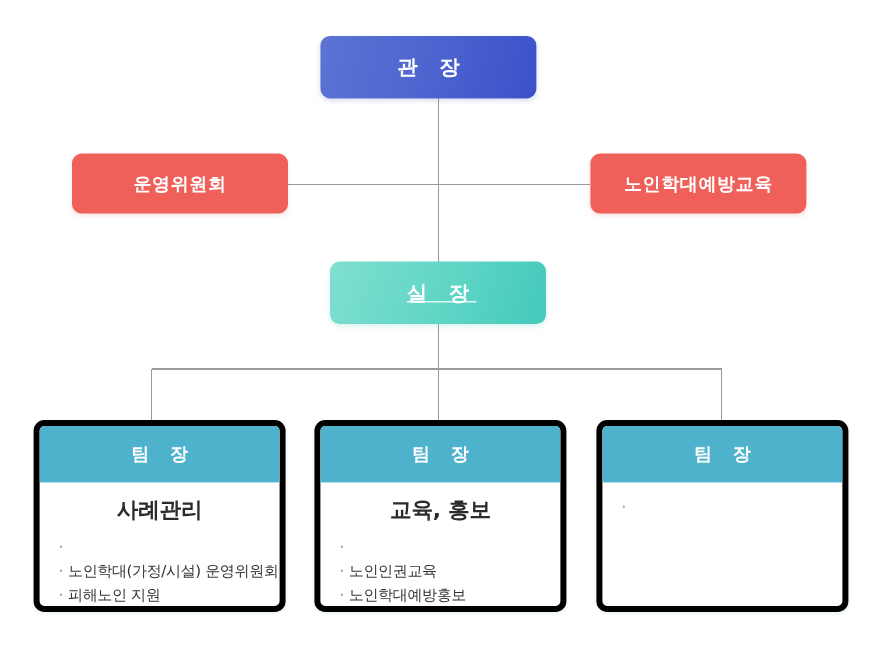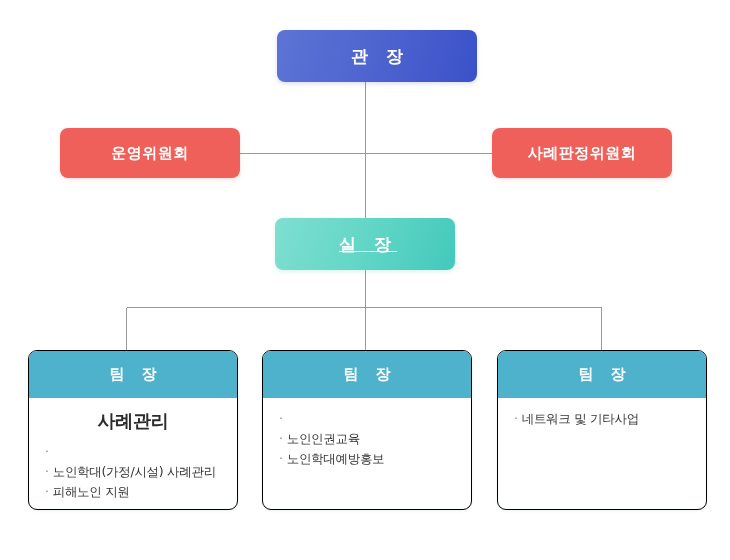--- a/index.html
+++ b/index.html
@@ -41,23 +41,23 @@
     color: #ffffff;
     letter-spacing: 0.5px;
   }
   .node-label {
     font-weight: bold;
     white-space: nowrap;
   }
 
   
   .node-director {
-    left: 277px;
+    left: 267px;
     top: 30px;
-    width: 200px;
+    width: 180px;
     height: 52px;
     background: linear-gradient(105deg, #5b74d4 0%, #4f66d0 45%, #3b51c9 100%);
     box-shadow: 0 2px 4px rgba(60, 80, 180, 0.18);
   }
   .node-director .node-label {
     font-size: 17px;
     letter-spacing: 6px;
     text-indent: 6px;
   }
 
@@ -99,21 +99,21 @@
 
   
   .team-card {
     position: absolute;
     box-sizing: border-box;
     top: 350px;
     width: 210px;
     height: 160px;
     border-radius: 9px;
     background: #ffffff;
-    border: 1px solid #000000;
+    border: 5px solid #000000;
     overflow: hidden;
     box-shadow: 0 1px 3px rgba(100, 160, 185, 0.13);
   }
   .team-card-1 { left: 28px; }
   .team-card-2 { left: 262px; }
   .team-card-3 { left: 497px; }
 
   .team-header {
     height: 47px;
     background: #4fb2cd;
@@ -184,50 +184,51 @@
 
   <div class="node node-director">
     <span class="node-label">관 장</span>
   </div>
 
   <div class="node node-committee node-committee-left">
     <span class="node-label">운영위원회</span>
   </div>
 
   <div class="node node-committee node-committee-right">
-    <span class="node-label">사례판정위원회</span>
+    <span class="node-label">노인학대예방교육</span>
   </div>
 
   <div class="node node-manager">
     <span class="node-label">실 장</span>
   </div>
 
   <div class="team-card team-card-1">
     <div class="team-header">팀 장</div>
     <div class="team-body">
       <div class="team-title">사례관리</div>
       <ul class="team-list">
         <li>
           <span class="bullet-dot">·</span>
         </li>
         <li>
           <span class="bullet-dot">·</span>
-          <span>노인학대(가정/시설) 사례관리</span>
+          <span>노인학대(가정/시설) 운영위원회</span>
         </li>
         <li>
           <span class="bullet-dot">·</span>
           <span>피해노인 지원</span>
         </li>
       </ul>
     </div>
   </div>
 
   <div class="team-card team-card-2">
     <div class="team-header">팀 장</div>
     <div class="team-body">
+      <div class="team-title">교육, 홍보</div>
       <ul class="team-list">
         <li>
           <span class="bullet-dot">·</span>
         </li>
         <li>
           <span class="bullet-dot">·</span>
           <span>노인인권교육</span>
         </li>
         <li>
           <span class="bullet-dot">·</span>
@@ -236,19 +237,18 @@
       </ul>
     </div>
   </div>
 
   <div class="team-card team-card-3">
     <div class="team-header">팀 장</div>
     <div class="team-body">
       <ul class="team-list">
         <li>
           <span class="bullet-dot">·</span>
-          <span>네트워크 및 기타사업</span>
         </li>
       </ul>
     </div>
   </div>
 
 </div>
 
 </body></html>

